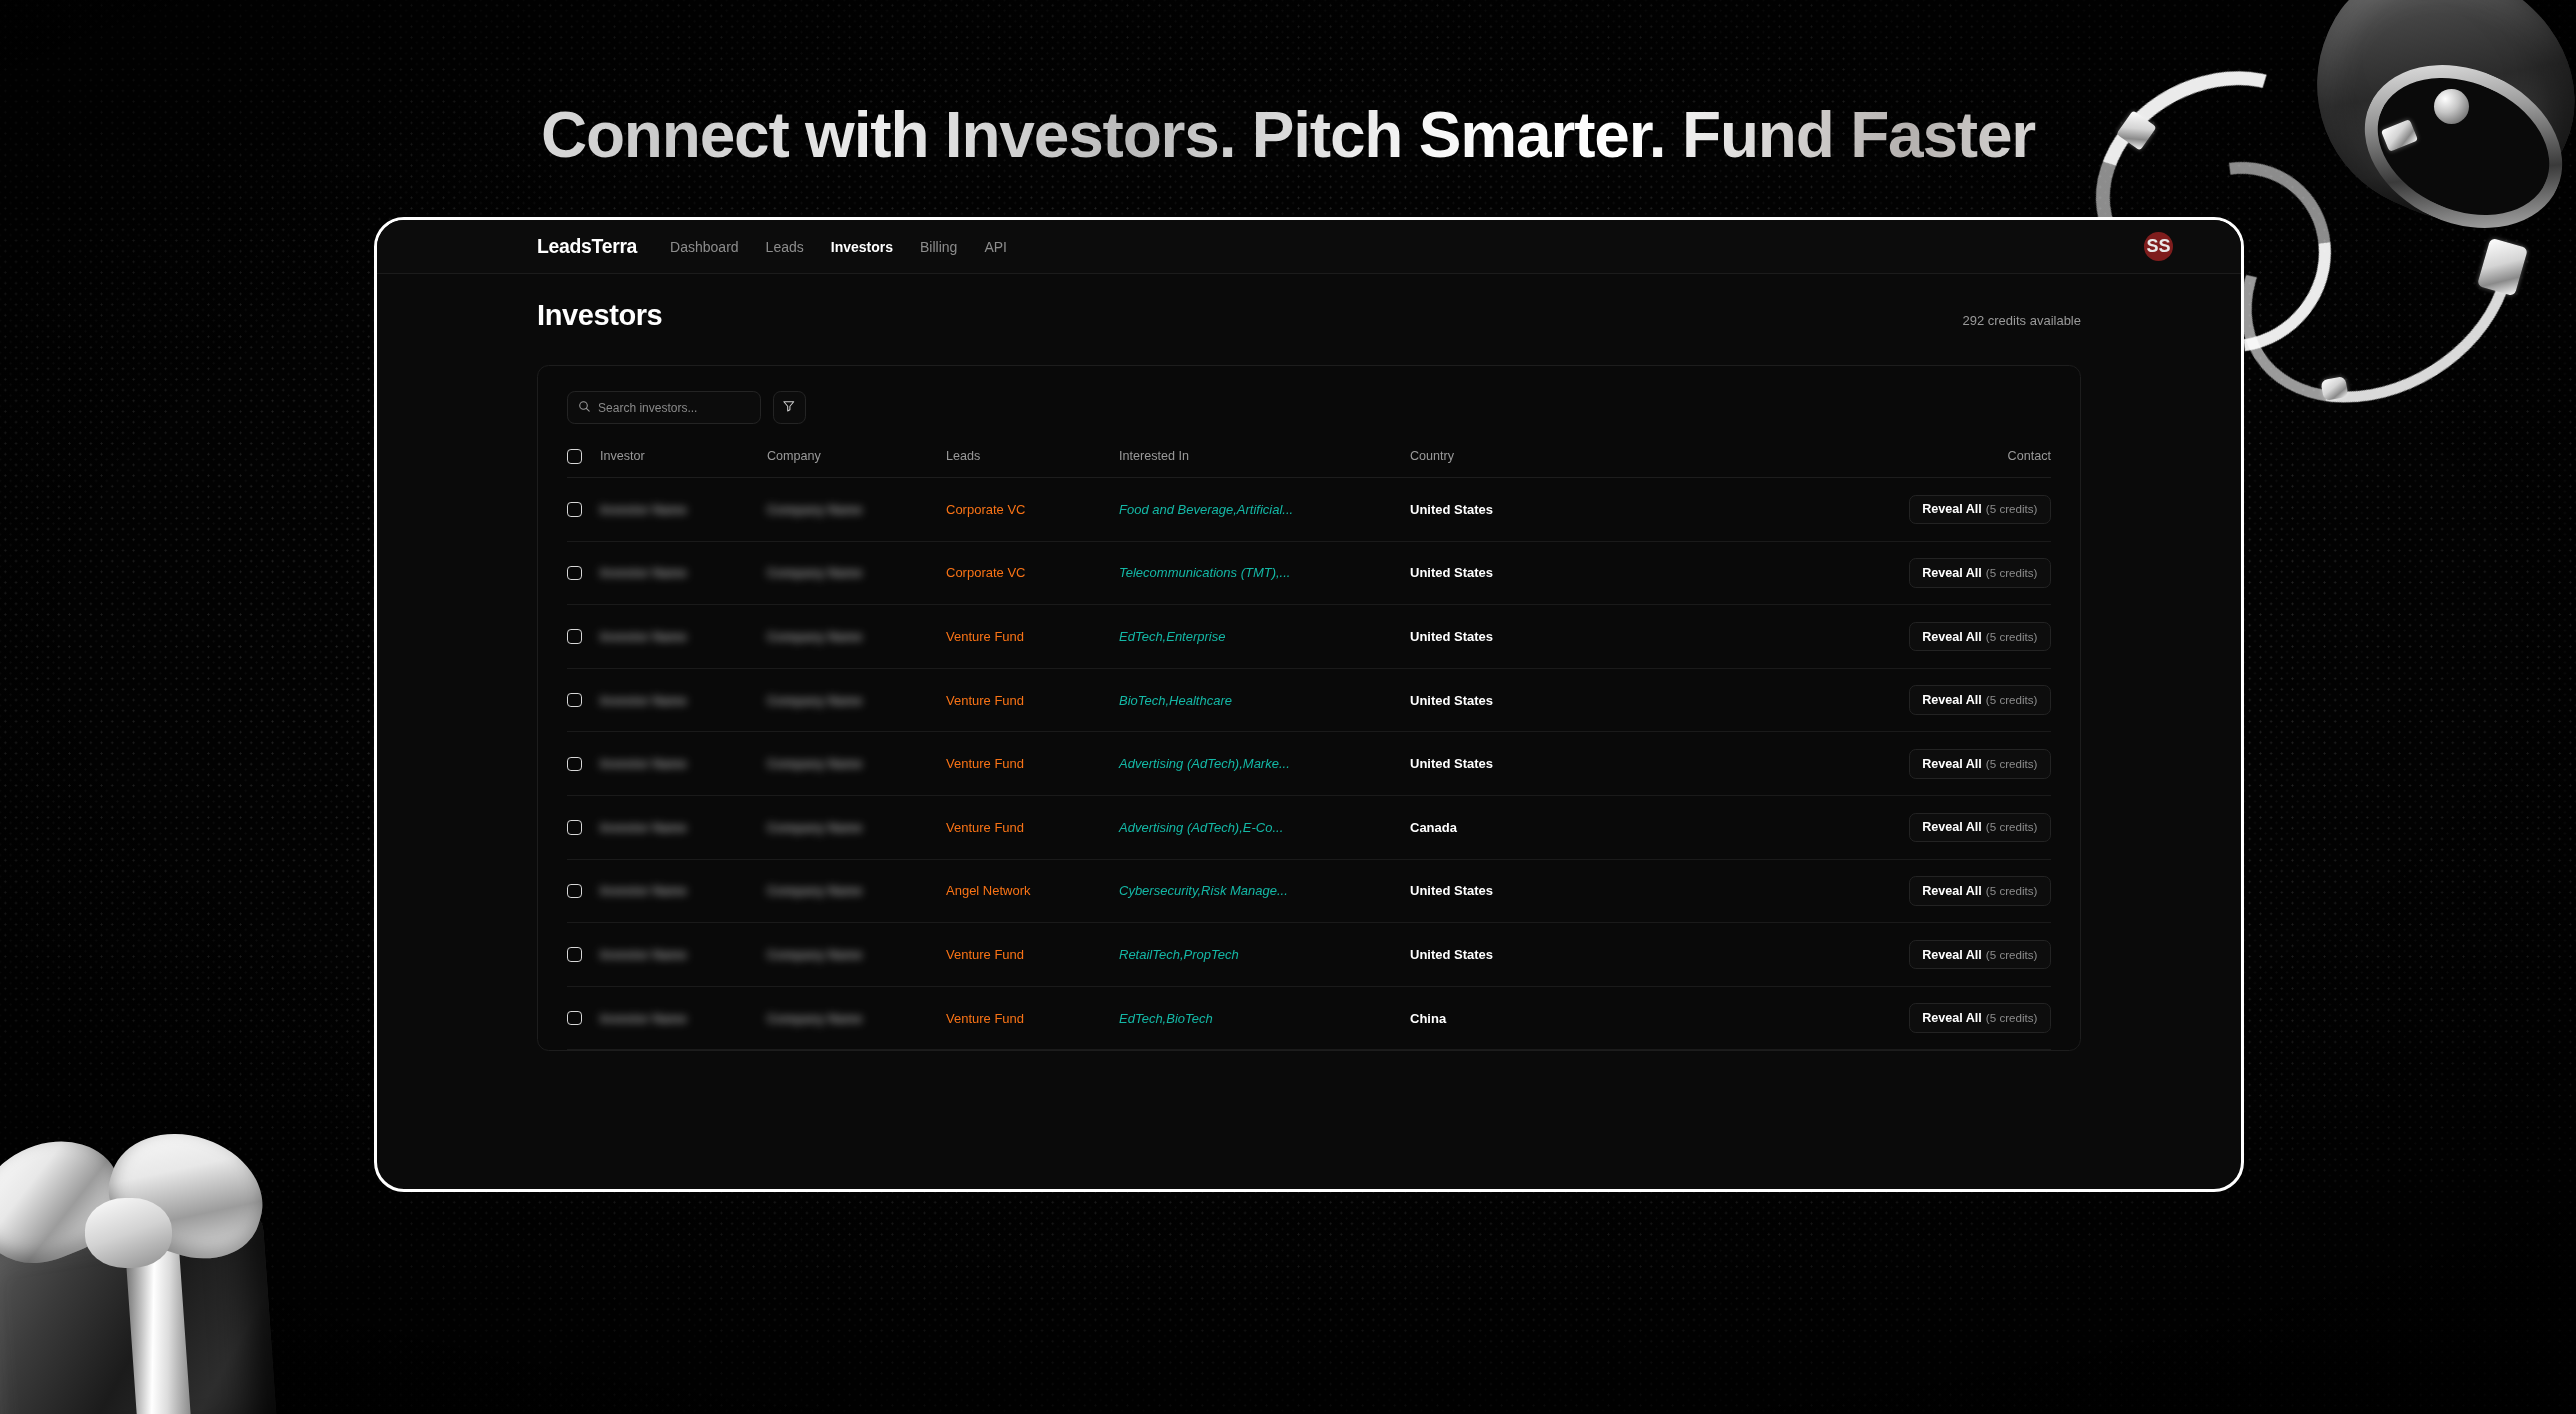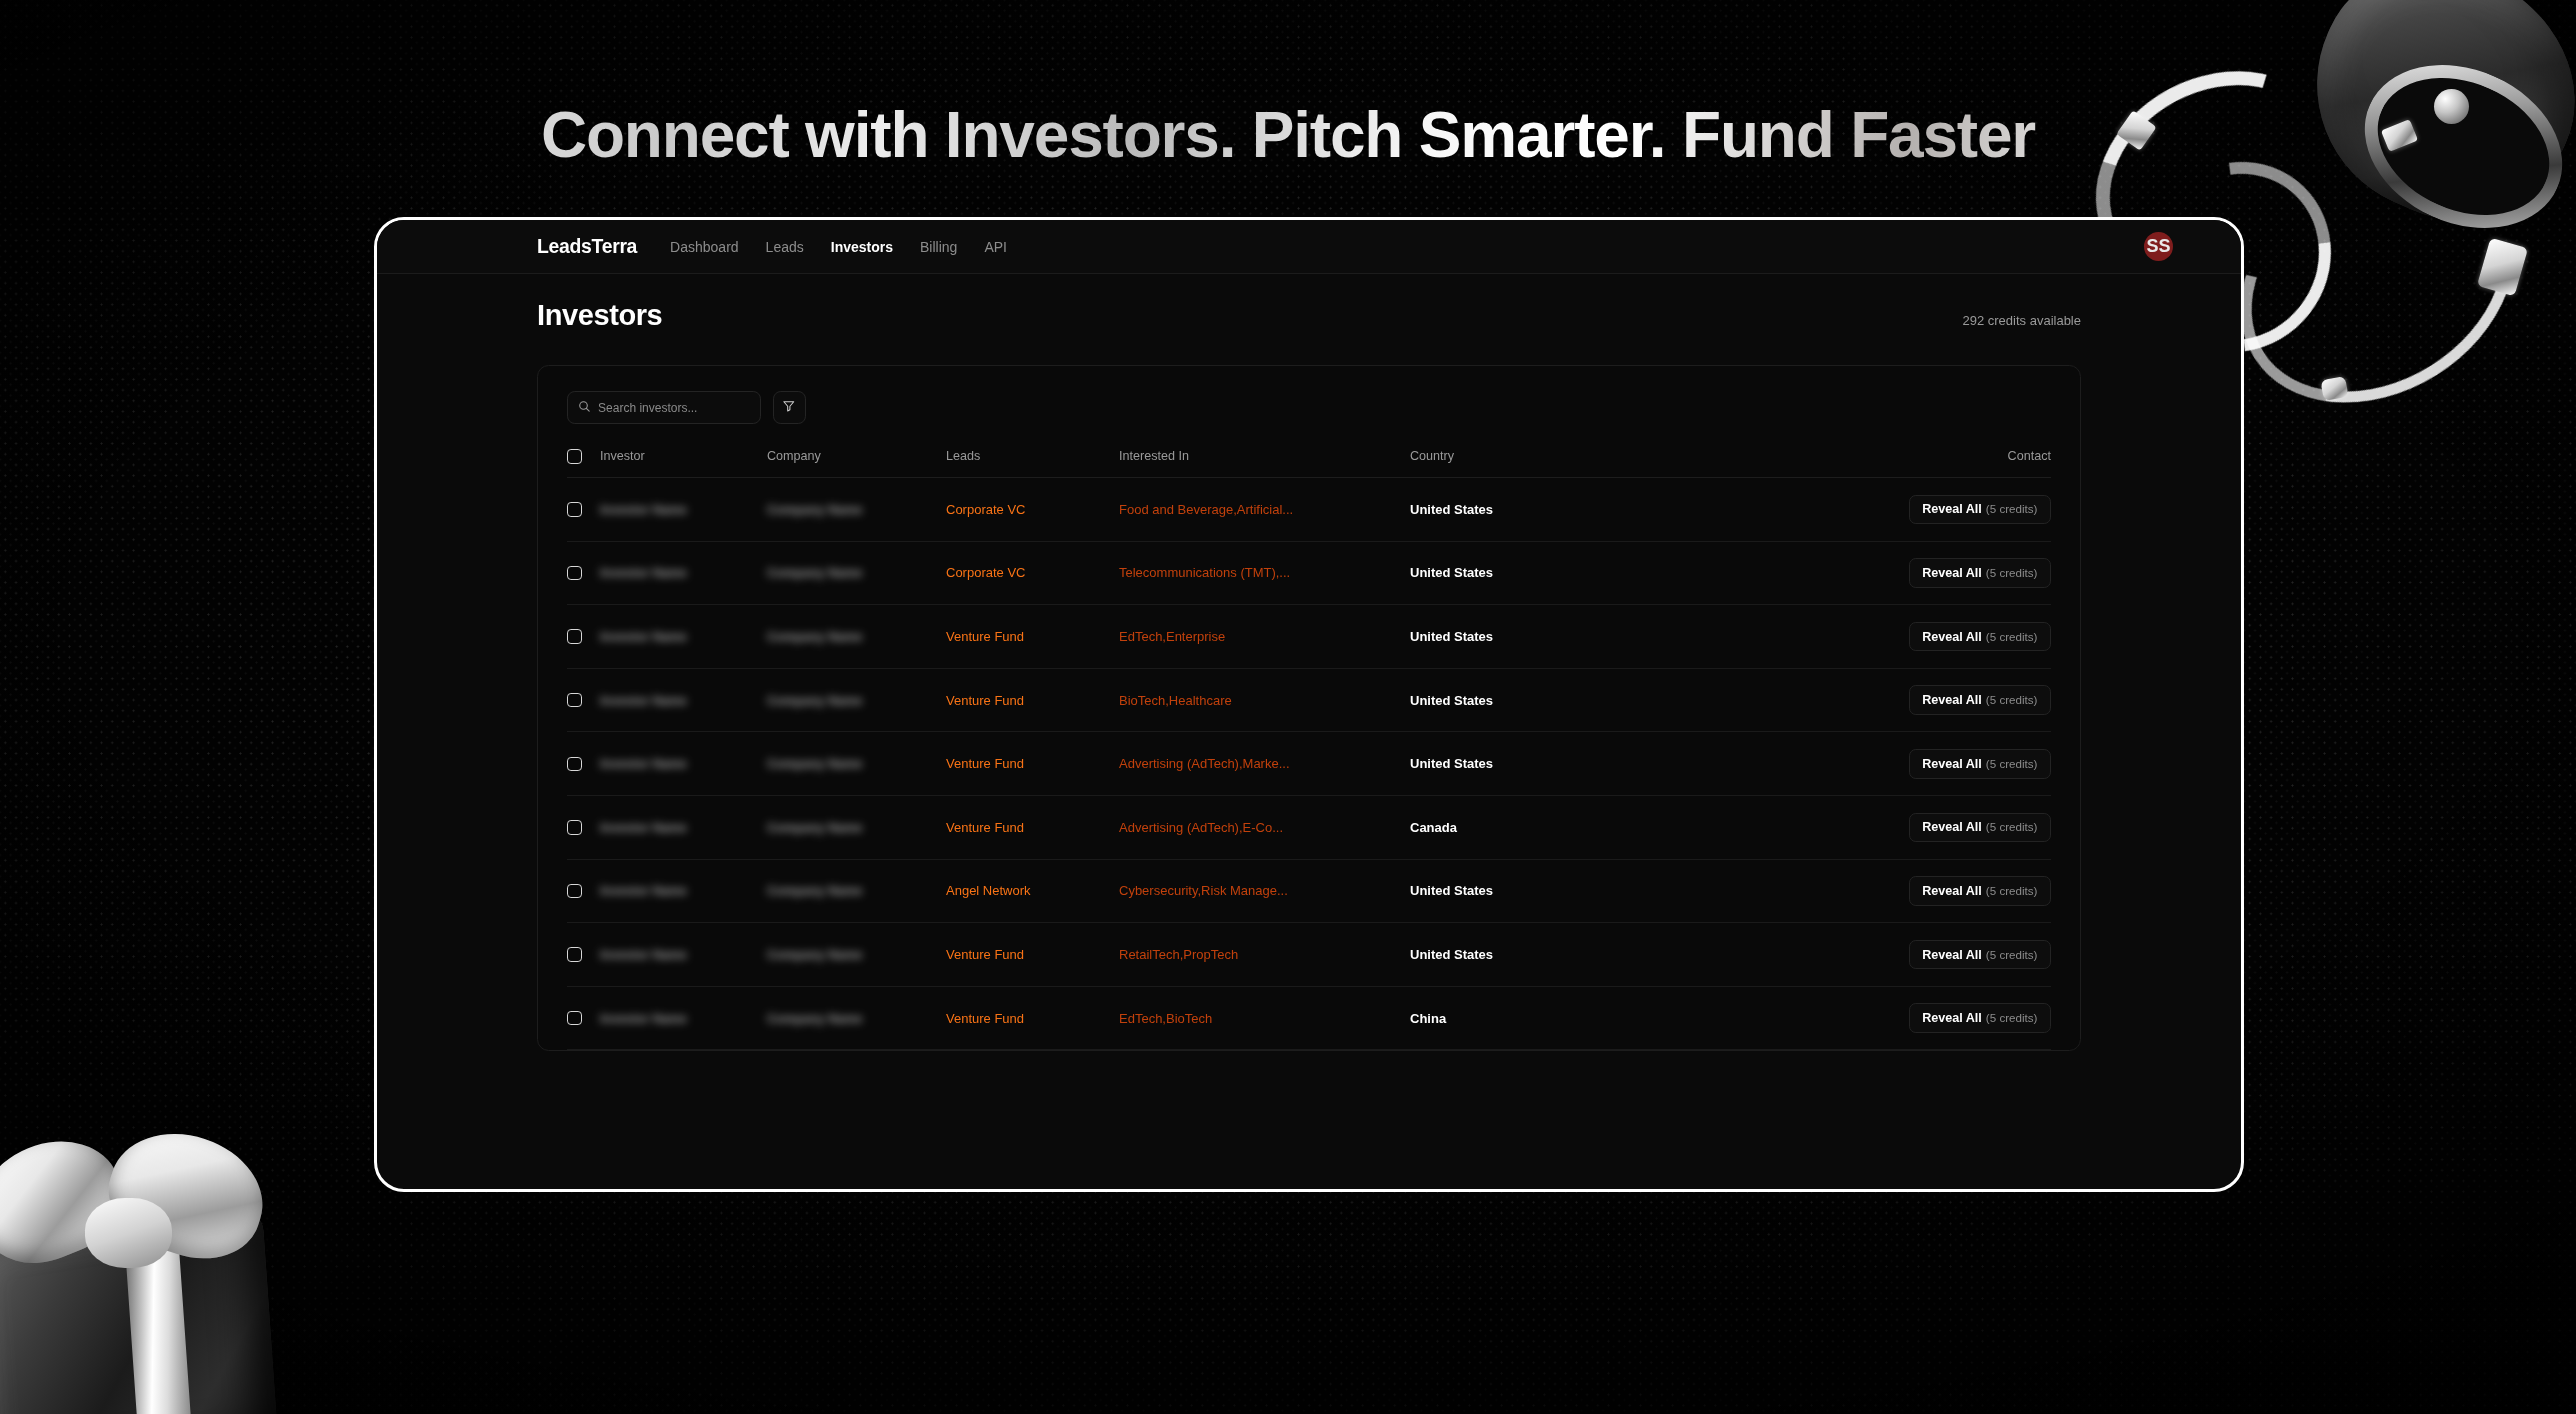--- a/index.html
+++ b/index.html
@@ -258,21 +258,21 @@
   th.c-country { width: 228px; }
   th.c-contact { text-align: right; }
 
   tbody td {
     padding: 16.5px 0;
     border-bottom: 1px solid #1a1a1a;
     font-size: 13px;
     vertical-align: middle;
   }
   td.v-type { color: #f97316; font-weight: 400; }
-  td.v-interest { color: #c2410c; }
+  td.v-interest { color: #14b8a6; font-style: italic; }
   td.v-country { color: #ffffff; font-weight: 700; }
   td.v-contact { text-align: right; }
 
   .cbox {
     width: 14.5px; height: 14.5px;
     border: 1.6px solid #d8d8d8;
     border-radius: 3.9px;
     background: transparent;
     cursor: pointer;
     display: block;

